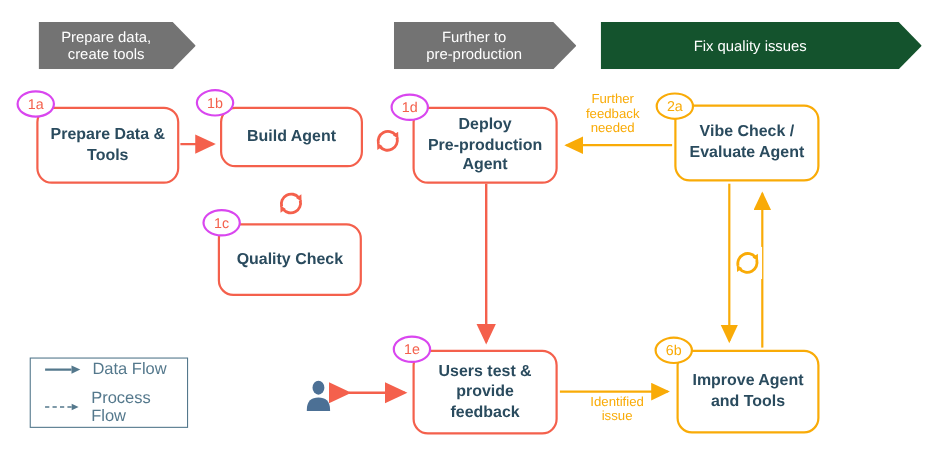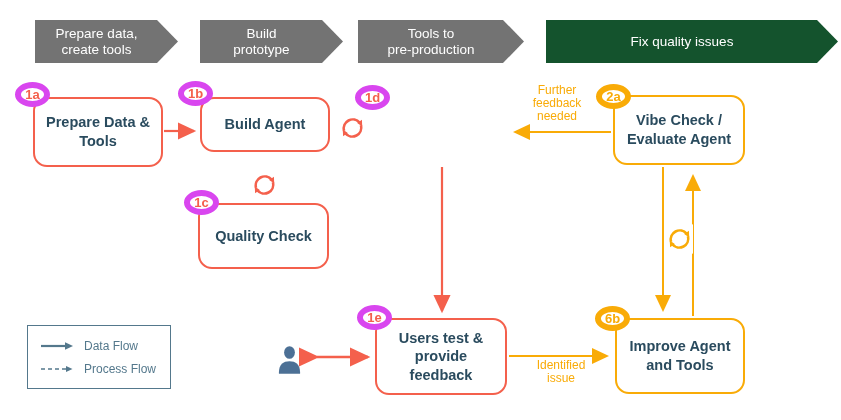--- a/index.html
+++ b/index.html
@@ -12,54 +12,50 @@
                 white-space:pre-line;padding-right:20px;}
   .banner.red{background:#737373;}
   .banner.amber{background:#14532d;}
 
   
   .box{position:absolute;background:#fff;border:2px solid #F4604C;border-radius:14px;
        display:flex;align-items:center;justify-content:center;text-align:center;box-sizing:border-box;}
   .box.amber{border-color:#F9AB07;}
   .box-label{color:#2A4B5E;font-size:14.5px;font-weight:600;line-height:1.28;white-space:pre-line;}
 
-  .badge{position:absolute;width:35px;height:25px;background:#fff;border:6px solid #d946ef;border-radius:50%;
-         display:flex;align-items:center;justify-content:center;color:#F4604C;font-size:13px;font-weight:700;
+  .badge{position:absolute;width:35px;height:25px;background:#fff;border:2px solid #d946ef;border-radius:50%;
+         display:flex;align-items:center;justify-content:center;color:#F4604C;font-size:13px;font-weight:400;
          box-sizing:border-box;z-index:3;}
   .badge.amber{border-color:#F9AB07;color:#F9AB07;}
 
   
   .edge-label{position:absolute;color:#F9AB07;font-size:12px;font-weight:400;line-height:1.1;
               text-align:center;white-space:pre-line;}
 
   
   .legend{position:absolute;left:27px;top:325px;width:144px;height:64px;border:1.5px solid #54788C;
           box-sizing:border-box;display:flex;flex-direction:column;justify-content:center;gap:9px;
           padding-left:12px;background:#fff;}
   .legend-row{display:flex;align-items:center;gap:10px;}
-  .legend-label{color:#54788C;font-size:12px;}
+  .legend-label{color:#54788C;font-size:15px;}
 
   svg{display:block;}
   .abs{position:absolute;}
 </style>
 </head>
 <body>
 
 <div class="canvas">
 
   <div class="banner red" style="left:35px;width:143px;">
     <div class="banner-label">Prepare data,
 create tools</div>
   </div>
-  <div class="banner red" style="left:200px;width:143px;">
-    <div class="banner-label">Build
-prototype</div>
-  </div>
   <div class="banner red" style="left:358px;width:166px;">
-    <div class="banner-label">Tools to
+    <div class="banner-label">Further to
 pre-production</div>
   </div>
   <div class="banner amber" style="left:546px;width:292px;">
     <div class="banner-label">Fix quality issues</div>
   </div>
 
   <svg class="abs" style="left:0;top:0;" width="841" height="420" viewBox="0 0 841 420">
     <defs>
       <marker id="mR" markerWidth="10" markerHeight="10" refX="7.5" refY="4" orient="auto">
         <path d="M0,0 L8.5,4 L0,8 Z" fill="#F4604C"></path>
@@ -87,20 +83,25 @@
   <div class="box" style="left:200px;top:97px;width:130px;height:55px;">
     <div class="box-label">Build Agent</div>
   </div>
   <div class="badge" style="left:178px;top:81px;">1b</div>
 
   <div class="box" style="left:198px;top:203px;width:131px;height:66px;">
     <div class="box-label">Quality Check</div>
   </div>
   <div class="badge" style="left:184px;top:190px;">1c</div>
 
+  <div class="box" style="left:375px;top:97px;width:132px;height:70px;">
+    <div class="box-label">Deploy
+Pre-production
+Agent</div>
+  </div>
   <div class="badge" style="left:355px;top:85px;">1d</div>
 
   <div class="box" style="left:375px;top:318px;width:132px;height:77px;">
     <div class="box-label">Users test &amp;
 provide
 feedback</div>
   </div>
   <div class="badge" style="left:357px;top:305px;">1e</div>
 
   <div class="box amber" style="left:613px;top:95px;width:132px;height:70px;">

